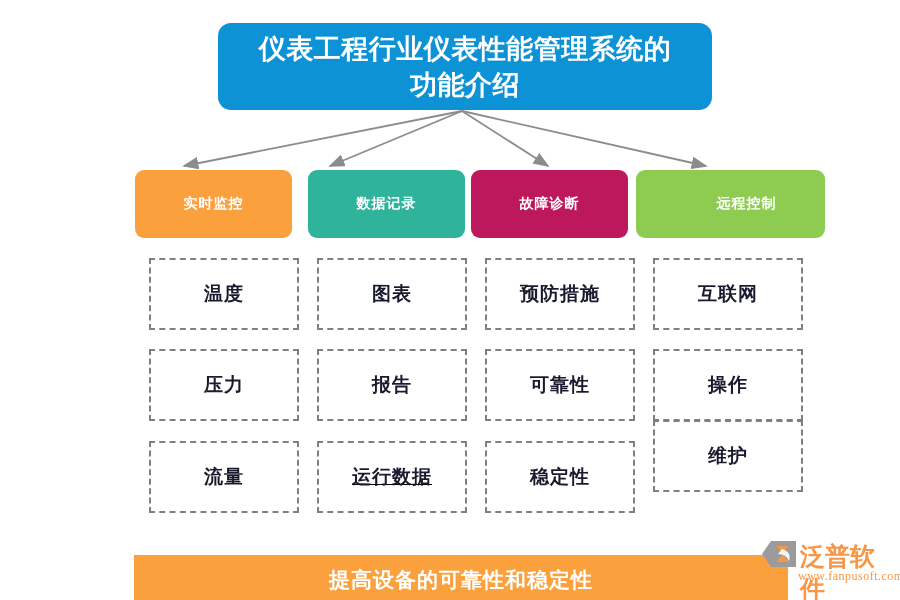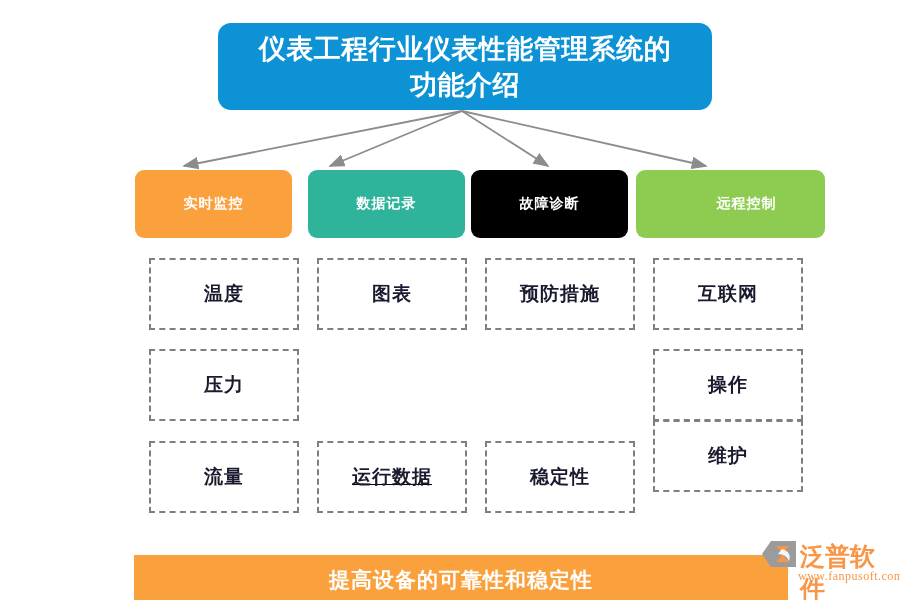--- a/index.html
+++ b/index.html
@@ -164,46 +164,52 @@
         <line x1="462" y1="111" x2="706" y2="166"></line>
       </g>
   </svg>
 
   <div class="cat-box" id="cat-0" style="left: 135px; background: rgb(250, 160, 60);">
     <span class="cat-label">实时监控</span>
   </div>
   <div class="cat-box" id="cat-1" style="left: 308px; background: rgb(47, 180, 155);">
     <span class="cat-label">数据记录</span>
   </div>
-  <div class="cat-box" id="cat-2" style="left: 471px; background: #000000;">
+  <div class="cat-box" id="cat-2" style="left: 471px; background: #be185d;">
     <span class="cat-label">故障诊断</span>
   </div>
   <div class="cat-box" id="cat-3" style="left: 636px; background: rgb(141, 204, 81); padding-left: 32px;">
     <span class="cat-label">远程控制</span>
   </div>
 
   <div class="item-box" style="left:149px; top:258px;">
     <span class="item-label">温度</span>
   </div>
   <div class="item-box" style="left:149px; top:349px;">
     <span class="item-label">压力</span>
   </div>
   <div class="item-box" style="left:149px; top:441px;">
     <span class="item-label">流量</span>
   </div>
 
   <div class="item-box" style="left:317px; top:258px;">
     <span class="item-label">图表</span>
   </div>
+  <div class="item-box" style="left:317px; top:349px;">
+    <span class="item-label">报告</span>
+  </div>
   <div class="item-box" style="left:317px; top:441px;text-decoration:underline;">
     <span class="item-label">运行数据</span>
   </div>
 
   <div class="item-box" style="left:485px; top:258px;">
     <span class="item-label">预防措施</span>
+  </div>
+  <div class="item-box" style="left:485px; top:349px;">
+    <span class="item-label">可靠性</span>
   </div>
   <div class="item-box" style="left:485px; top:441px;">
     <span class="item-label">稳定性</span>
   </div>
 
   <div class="item-box" style="left:653px; top:258px;">
     <span class="item-label">互联网</span>
   </div>
   <div class="item-box" style="left:653px; top:349px;">
     <span class="item-label">操作</span>

